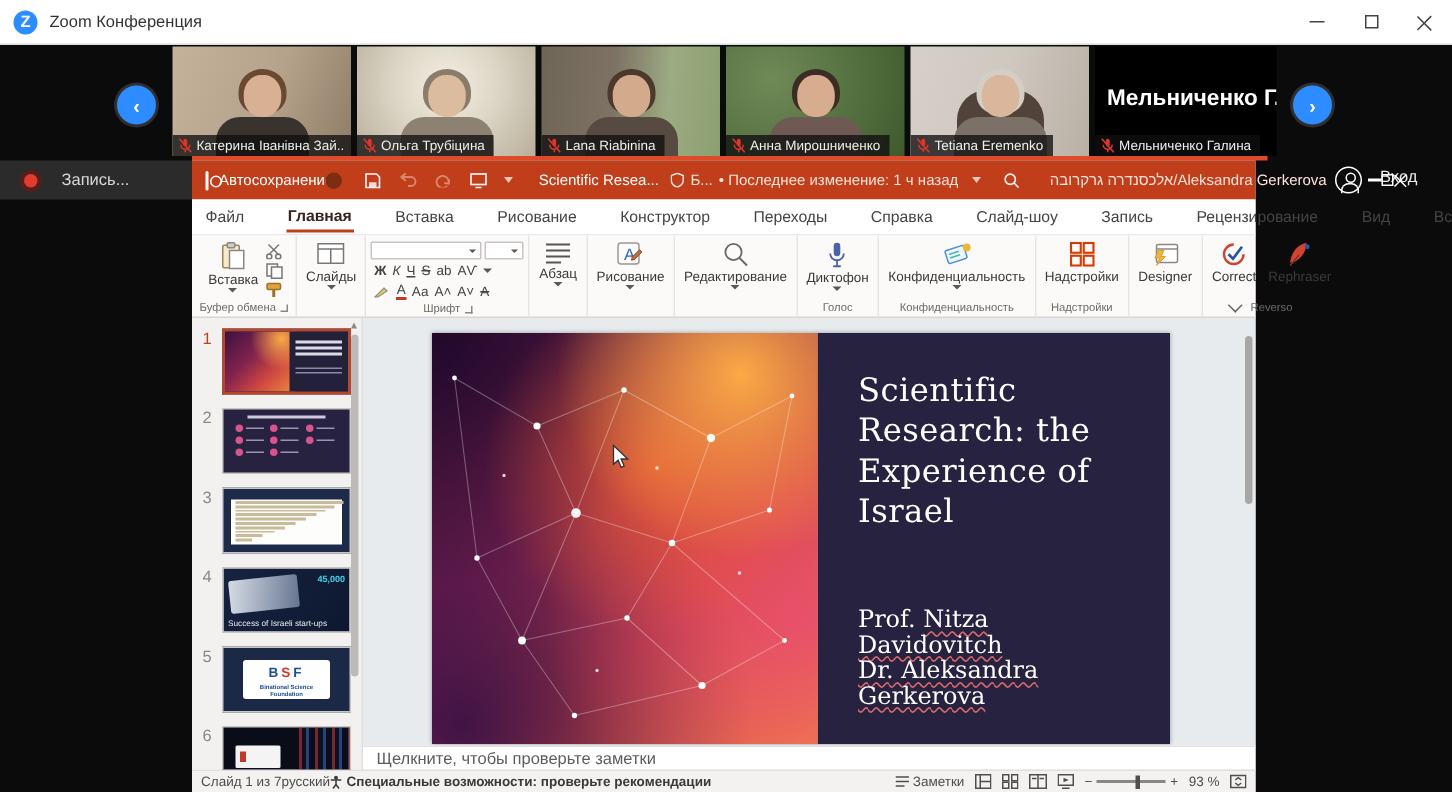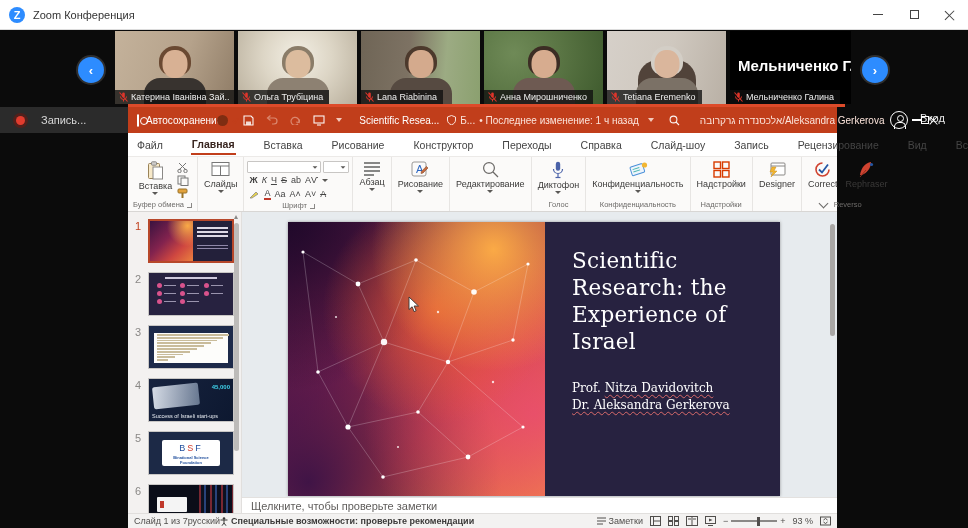--- a/index.html
+++ b/index.html
@@ -120,21 +120,21 @@
   .slide{position:absolute;left:46px;top:10px;width:492px;height:274px;display:flex;box-shadow:0 0 3px rgba(0,0,0,.35)}
   .slide-img{width:257px;position:relative;overflow:hidden;background:
     radial-gradient(circle at 80% 10%,rgba(255,176,70,.95),rgba(255,176,70,0) 38%),
     radial-gradient(circle at 58% 32%,rgba(243,98,45,.75),rgba(243,98,45,0) 48%),
     radial-gradient(circle at 96% 70%,rgba(236,72,120,.75),rgba(236,72,120,0) 55%),
     radial-gradient(circle at 0% 0%,rgba(30,8,40,.9),rgba(30,8,40,0) 45%),
     radial-gradient(circle at 8% 95%,rgba(52,16,70,.9),rgba(52,16,70,0) 55%),
     linear-gradient(135deg,#3a1240 0%,#83234e 38%,#cf4740 66%,#ef8a3e 100%)}
   .slide-txt{flex:1;background:#272240;color:#fff;padding:25px 20px 0 27px;font-family:"DejaVu Serif","Liberation Serif",serif}
   .slide-title-line{font-size:21.5px;line-height:27px;letter-spacing:.3px}
-  .authors{margin-top:25px;font-size:12px;line-height:17px}
+  .authors{margin-top:49px;font-size:16px;line-height:17px}
   .wavy{text-decoration:underline wavy #d86a6a 1px;text-underline-offset:2px}
   .cursor{position:absolute;left:120px;top:74px}
 
   
   .m-img{position:absolute;left:0;top:0;width:47px;height:100%;background:
     radial-gradient(circle at 80% 12%,rgba(255,176,70,.95),rgba(255,176,70,0) 40%),
     linear-gradient(135deg,#3a1240 0%,#83234e 40%,#cf4740 68%,#ef8a3e 100%)}
   .m-txt{position:absolute;right:0;top:0;width:39px;height:100%;background:#23203a}
   .mline{height:2px;background:#ded9e6;margin:2px 4px 0}
   .mline.thin{height:1px;background:#8f87a8}
@@ -143,21 +143,21 @@
   .th2-dot{width:5px;height:5px;border-radius:50%;background:#d9538c;position:relative}
   .th2-dot::after{content:"";position:absolute;left:7px;top:1.5px;width:12px;height:1.5px;background:#9a94ae}
   .th3-chart{position:absolute;left:5px;right:5px;top:7px;bottom:5px;background:#fdfdfb}
   .th3-bar{height:1.8px;background:#c9bc9b;margin:1px 10px 0 3px}
   .th4{background:linear-gradient(120deg,#17233f 0%,#0d1830 100%)}
   .th4-flag{position:absolute;left:4px;top:6px;width:46px;height:22px;background:linear-gradient(100deg,rgba(235,240,248,.9),rgba(170,190,215,.55));transform:rotate(-6deg);border-radius:2px}
   .th4-stat{position:absolute;right:3px;top:5px;color:#3fd2ea;font-size:6px;font-weight:bold;text-align:right;line-height:7px}
   .th4-cap{position:absolute;left:3px;bottom:2px;color:#e8ecf2;font-size:5.5px}
   .th5{background:#1c2946}
   .th5-box{position:absolute;left:13px;top:8px;width:58px;height:26px;background:#fff;border-radius:2px;text-align:center}
-  .th5-logo{font-size:9px;font-weight:normal;letter-spacing:2px;color:#1f4e9c;margin-top:3px}
+  .th5-logo{font-size:9px;font-weight:bold;letter-spacing:2px;color:#1f4e9c;margin-top:3px}
   .th5-logo .red{color:#d03a2b}
   .th5-cap{font-size:4px;color:#1f4e9c;font-weight:bold;margin-top:2px}
   .th6{background:#0a0d18}
   .th6-box{position:absolute;left:8px;top:12px;width:30px;height:15px;background:#f4f4f4;border-radius:1px}
   .th6-mark{position:absolute;left:3px;top:4px;width:4px;height:7px;background:#c0392b}
   .th6-streaks{position:absolute;right:0;top:0;width:34px;height:100%;background:
      repeating-linear-gradient(90deg,rgba(210,60,70,.55) 0 2px,rgba(20,30,60,.2) 2px 5px,rgba(70,120,220,.5) 5px 7px,rgba(10,15,35,.3) 7px 11px)}
 
   
   .notes-bar{height:16px;background:#fff;border-top:1px solid #e3e1df;display:flex;align-items:center;font-size:11px;color:#5f5d5b;padding-left:9px;flex:0 0 auto}

